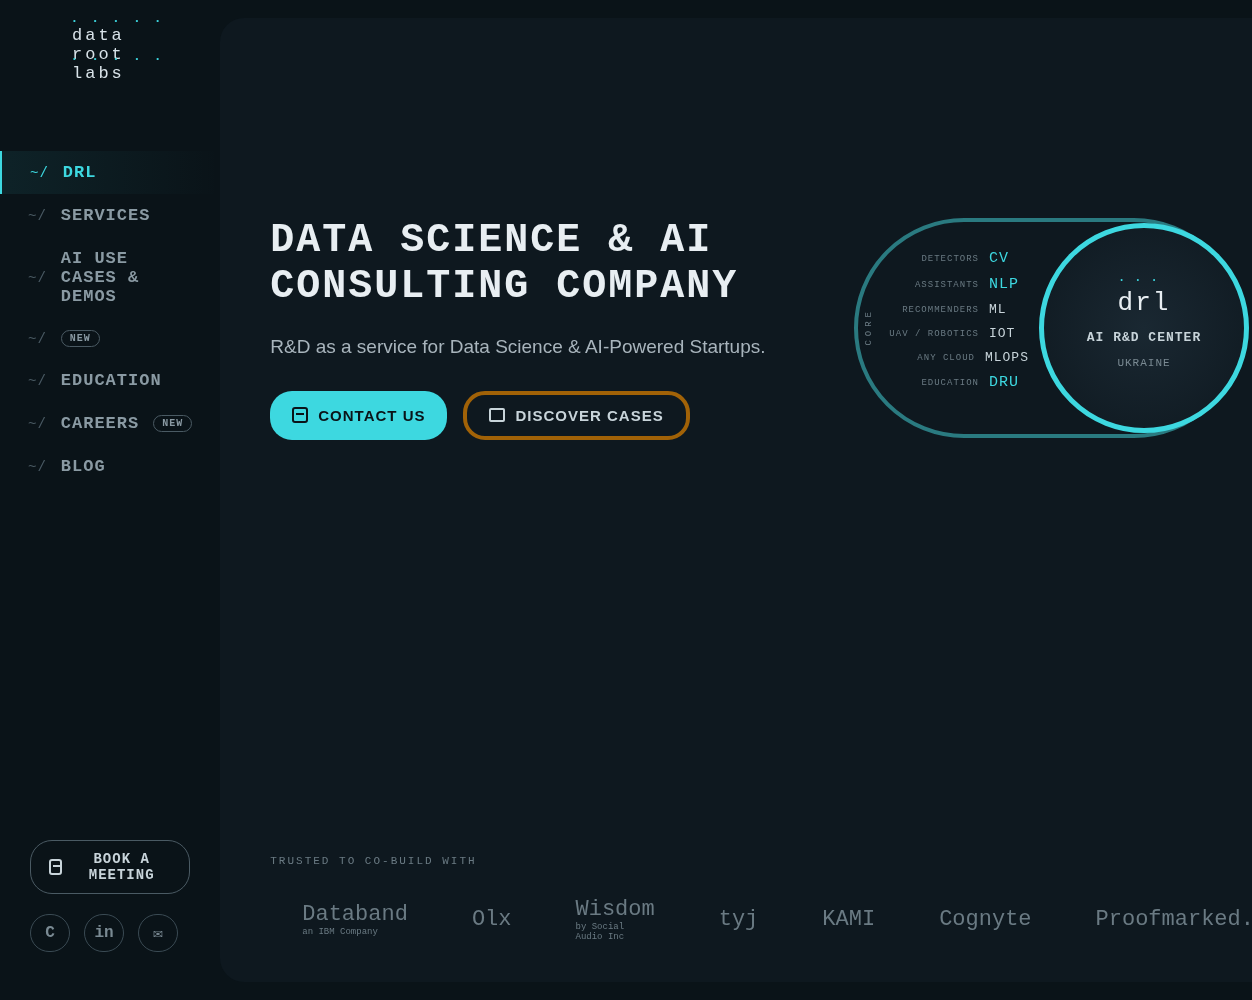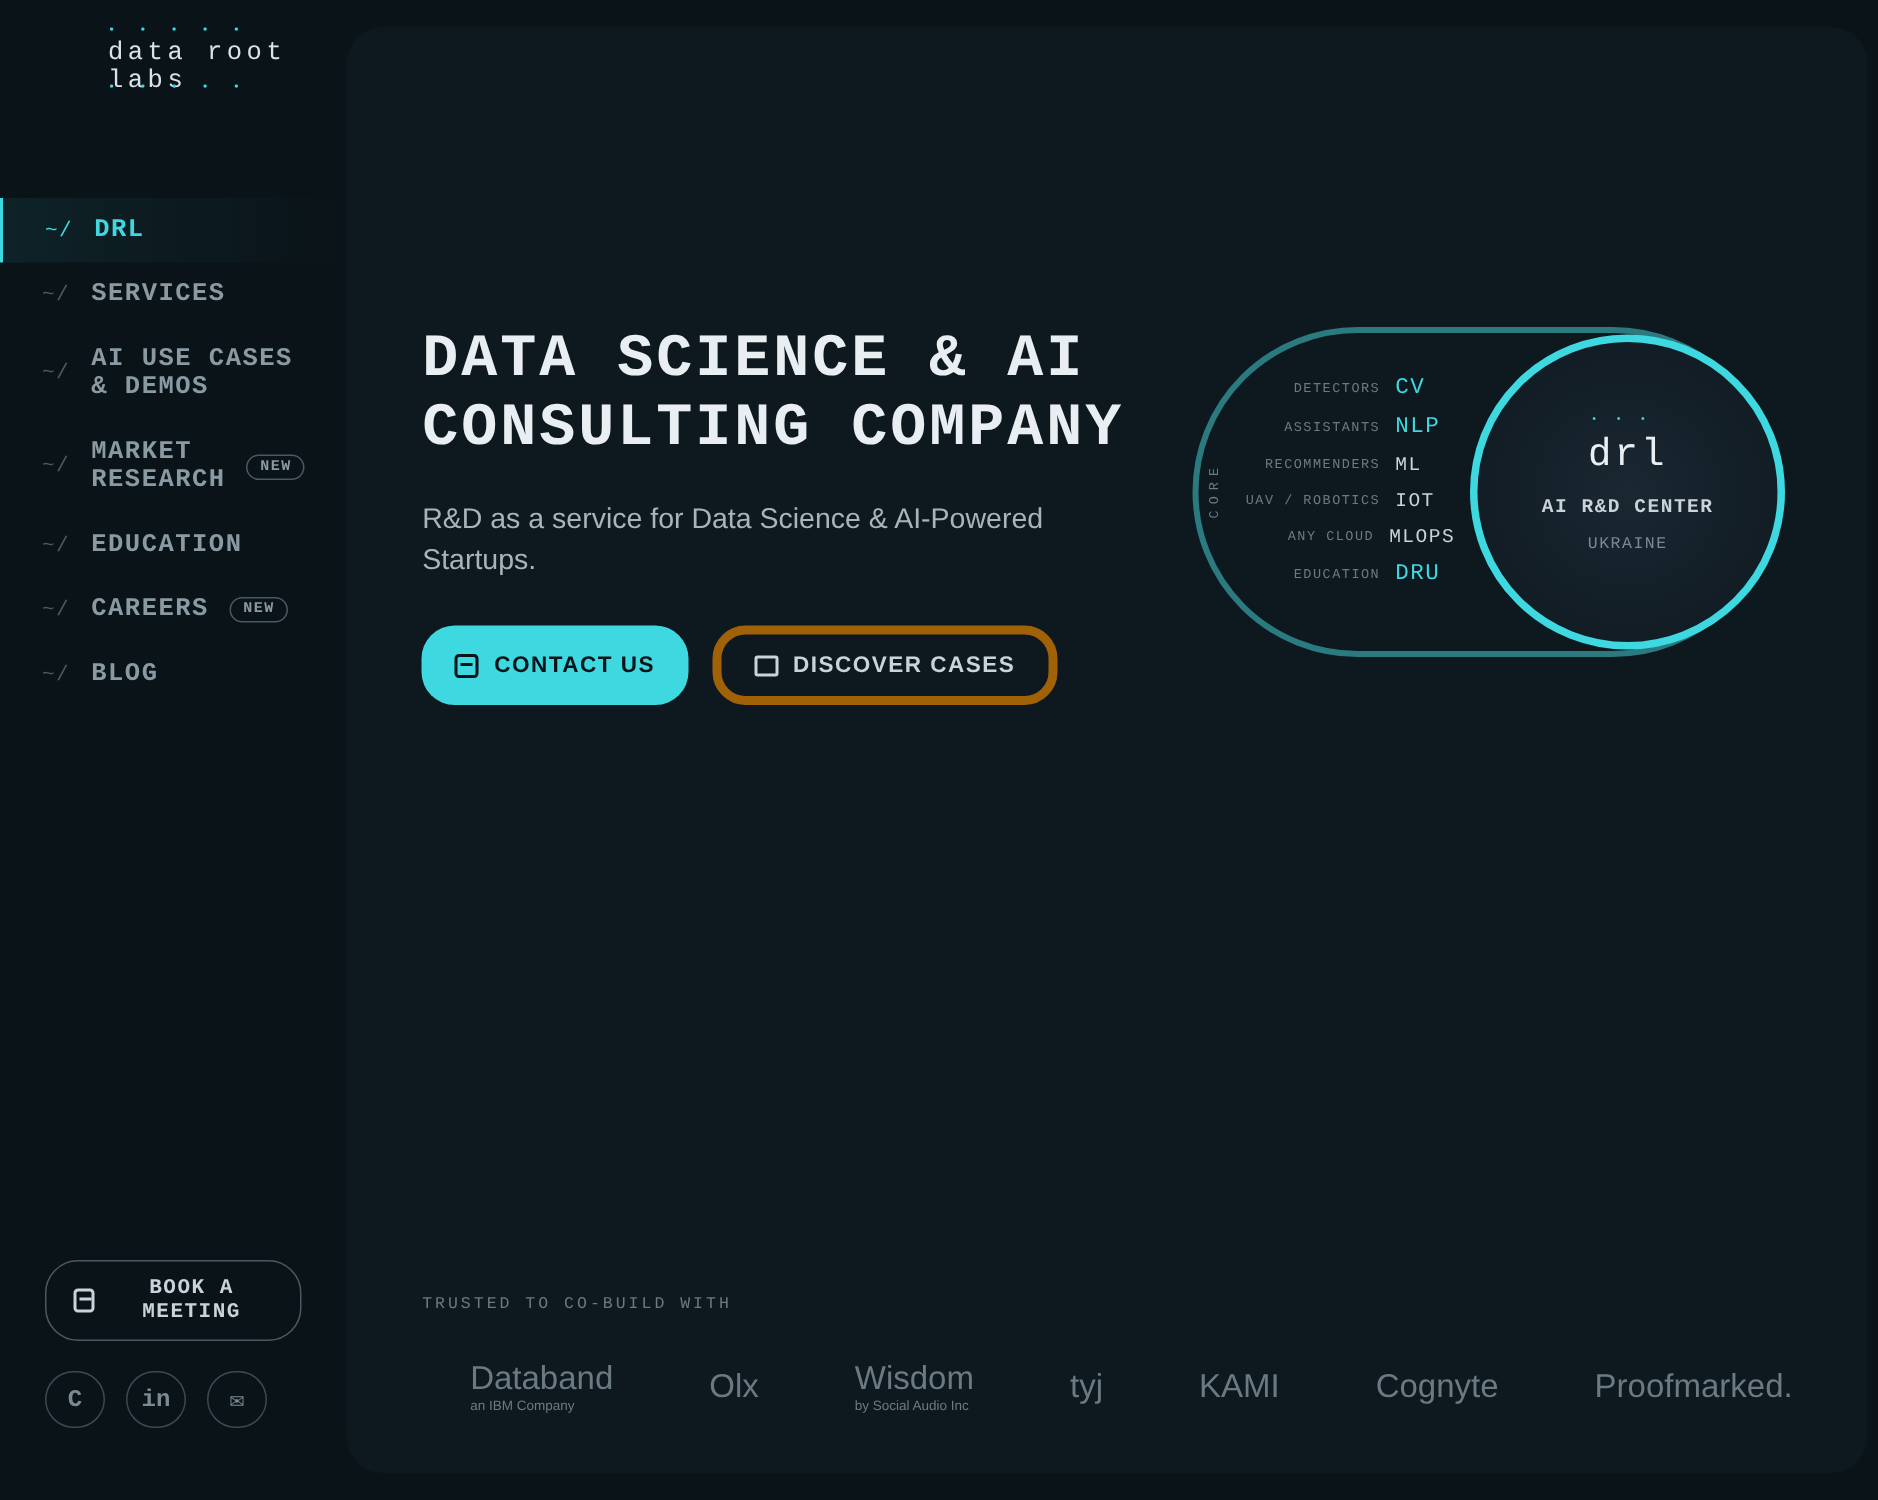--- a/index.html
+++ b/index.html
@@ -165,21 +165,21 @@
   gap: 10px;
 }
 .btn-primary {
   background: #3dd8e0;
   color: #0a1318;
   border: none;
 }
 .btn-secondary {
   background: transparent;
   color: #c8d4da;
-  border: 6px solid #a16207;
+  border: 4px solid #a16207;
 }
 .graphic {
   width: 400px;
   height: 230px;
   position: relative;
 }
 .pill-shape {
   position: absolute;
   width: 390px;
   height: 220px;
@@ -277,21 +277,21 @@
 }
 .logos-row {
   display: flex;
   gap: 32px;
   margin-top: 30px;
   align-items: center;
 }
 .client-logo {
   color: #6a7a83;
   font-size: 22px;
-  font-family: Liberation Sans, sans-serif;
+  font-family: Liberation Mono, monospace;
   display: flex;
   align-items: center;
   gap: 6px;
   margin-left: 32px;
 }
 .icon-cal {
   width: 16px;
   height: 16px;
   border: 2px solid currentColor;
   border-radius: 3px;
@@ -332,21 +332,20 @@
       <div class="nav-item">
         <span class="nav-prefix">~/</span>
         <span>SERVICES</span>
       </div>
       <div class="nav-item">
         <span class="nav-prefix">~/</span>
         <span>AI USE CASES &amp; DEMOS</span>
       </div>
       <div class="nav-item">
         <span class="nav-prefix">~/</span>
-        <span>MARKET RESEARCH</span>
         <span class="badge">NEW</span>
       </div>
       <div class="nav-item">
         <span class="nav-prefix">~/</span>
         <span>EDUCATION</span>
       </div>
       <div class="nav-item">
         <span class="nav-prefix">~/</span>
         <span>CAREERS</span>
         <span class="badge">NEW</span>

